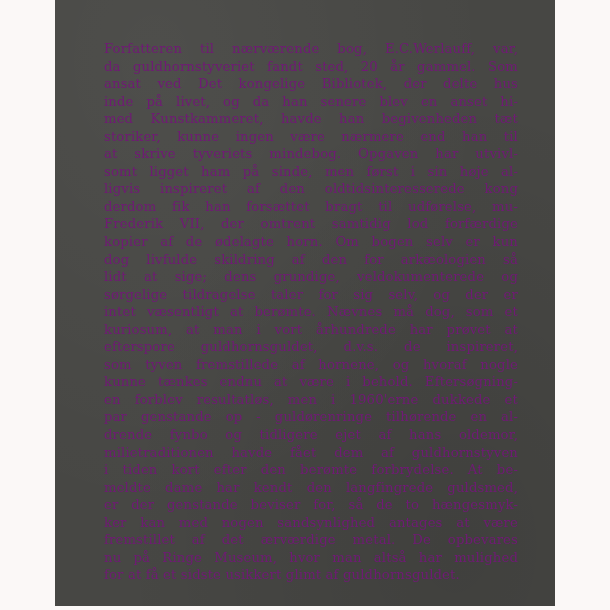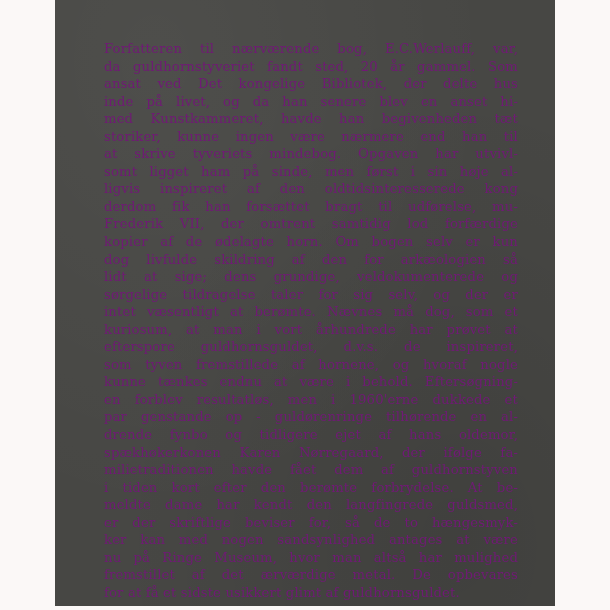--- a/index.html
+++ b/index.html
@@ -59,22 +59,21 @@
   <span class="line">lidt at sige; dens grundige, veldokumenterede og</span>
   <span class="line">sørgelige tildragelse taler for sig selv, og der er</span>
   <span class="line">intet væsentligt at berømte. Nævnes må dog, som et</span>
   <span class="line">kuriosum, at man i vort århundrede har prøvet at</span>
   <span class="line">efterspore guldhornsguldet, d.v.s. de inspireret,</span>
   <span class="line">som tyven fremstillede af hornene, og hvoraf nogle</span>
   <span class="line">kunne tænkes endnu at være i behold. Eftersøgning-</span>
   <span class="line">en forblev resultatløs, men i 1960'erne dukkede et</span>
   <span class="line">par genstande op - guldørenringe tilhørende en al-</span>
   <span class="line">drende fynbo og tidligere ejet af hans oldemor,</span>
-  <span class="line">spækhøkerkonen Karen Nørregaard, der ifølge fa-</span>
   <span class="line">milietraditionen havde fået dem af guldhornstyven</span>
   <span class="line">i tiden kort efter den berømte forbrydelse. At be-</span>
   <span class="line">meldte dame har kendt den langfingrede guldsmed,</span>
-  <span class="line">er der skriftlige beviser for, så de to hængesmyk-</span>
+  <span class="line">er der genstande beviser for, så de to hængesmyk-</span>
   <span class="line">ker kan med nogen sandsynlighed antages at være</span>
+  <span class="line">fremstillet af det ærværdige metal. De opbevares</span>
   <span class="line">nu på Ringe Museum, hvor man altså har mulighed</span>
-  <span class="line">fremstillet af det ærværdige metal. De opbevares</span>
   <span class="line last">for at få et sidste usikkert glimt af guldhornsguldet.</span>
 </div>
 
 </body></html>

